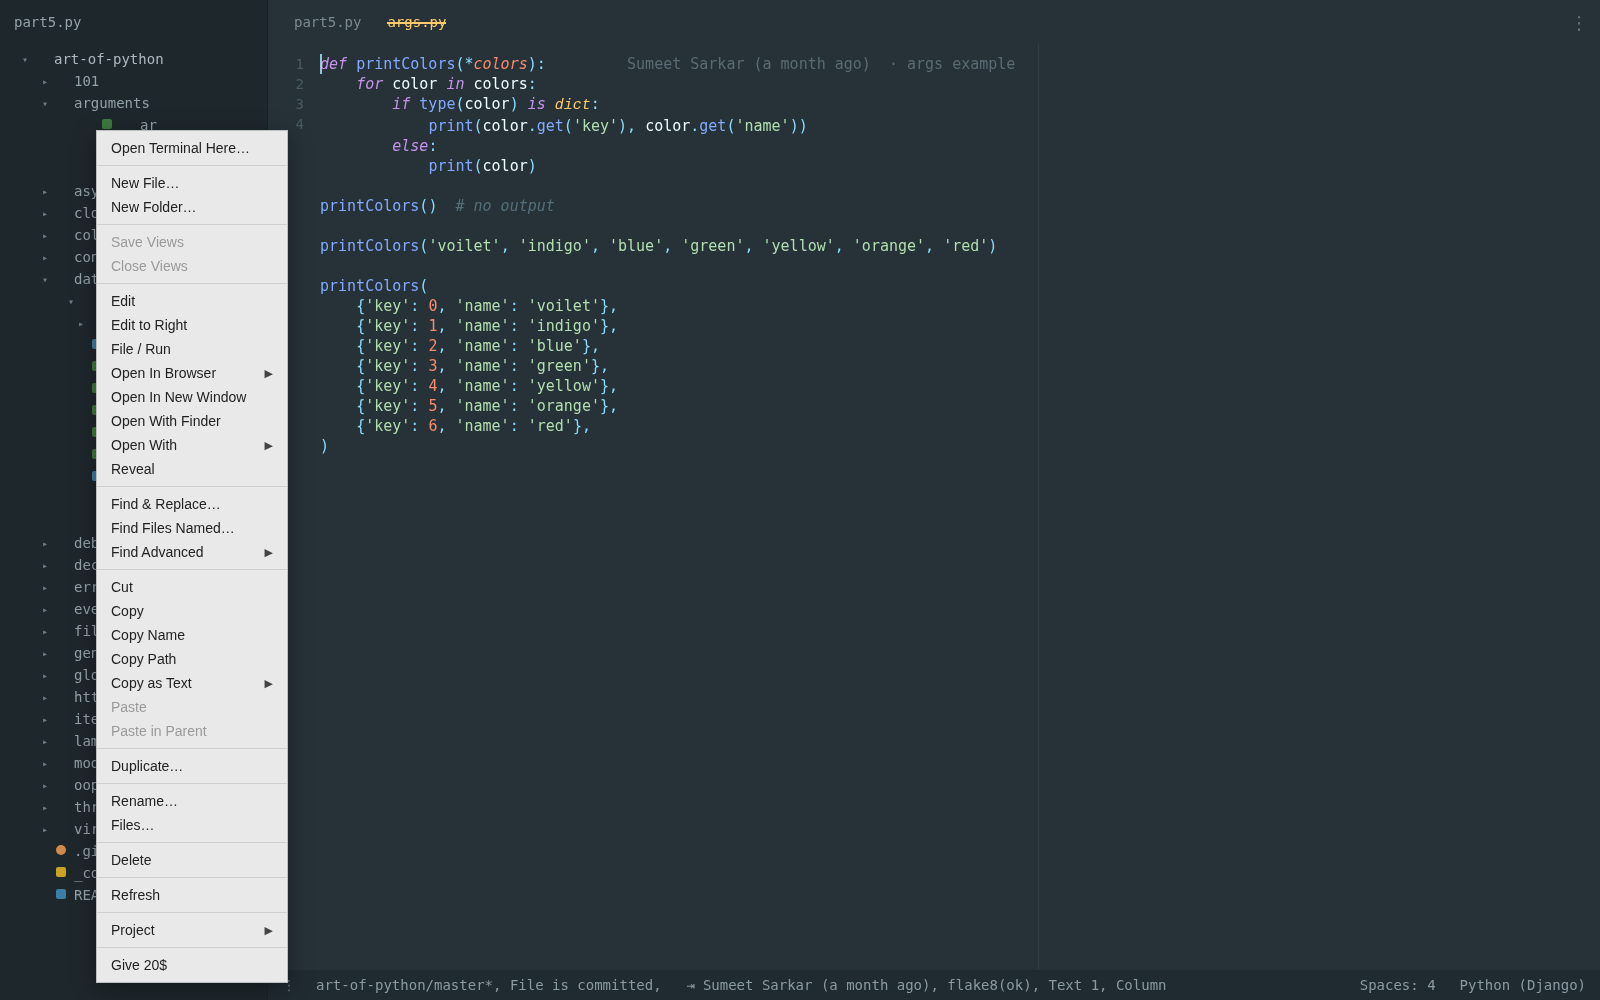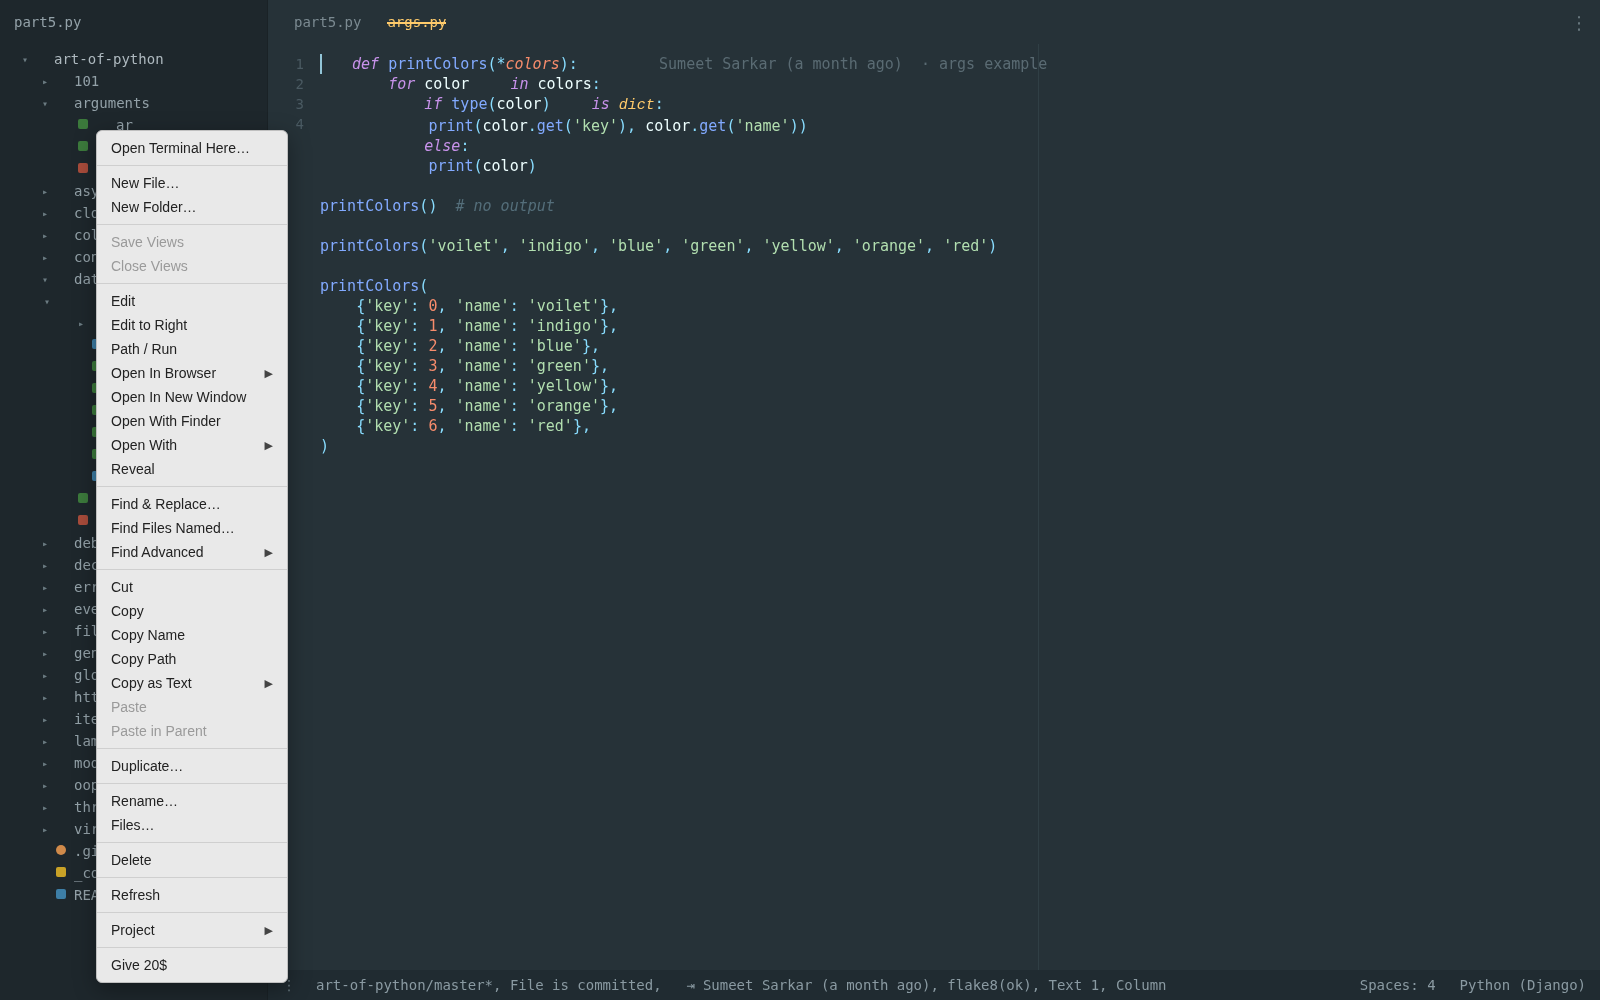--- a/index.html
+++ b/index.html
@@ -85,21 +85,21 @@
     text-align: center;
   }
   .ic-py::before { content: ""; display:inline-block; width:10px; height:10px; background:#3c7a3c; border-radius:2px;}
   .ic-rst::before { content: ""; display:inline-block; width:10px; height:10px; background:#a84c3b; border-radius:2px;}
   .ic-md::before { content: ""; display:inline-block; width:10px; height:10px; background:#3d7ea6; border-radius:2px;}
   .ic-git::before { content: ""; display:inline-block; width:10px; height:10px; background:#d08a4a; border-radius:50%;}
   .ic-yml::before { content: ""; display:inline-block; width:10px; height:10px; background:#c9a227; border-radius:2px;}
   .ic-blank::before { content:""; display:inline-block; width:10px; }
   .tree-row.depth0 { padding-left: 20px; font-weight:500; color:#aeb9bf;}
   .tree-row.depth1 { padding-left: 40px; }
-  .tree-row.depth2 { padding-left: 42px; gap: 20px; }
+  .tree-row.depth2 { padding-left: 66px; gap: 20px; }
   .tree-row.depth3 { padding-left: 76px; }
 
   
   .editor-area {
     flex: 1;
     display: flex;
     flex-direction: column;
     position: relative;
   }
   .tabs {
@@ -168,21 +168,21 @@
     opacity:0.6;
   }
   .cursor {
     position:absolute;
     top:10px; left:6px;
     width:2px; height:20px;
     background:#aeeaff;
     opacity:0.8;
   }
   
-  .kw { color: var(--kw-purple); font-style: italic; padding-left: 32px; }
+  .kw { color: var(--kw-purple); font-style: italic; }
   .fn { color: var(--fn-blue); }
   .st { color: var(--str-green); }
   .nm { color: var(--num-orange); }
   .pn { color: var(--punct); }
   .pl { color: #eeffff; }
   .dc { color: var(--ident-yellow); font-style: italic; font-family: Liberation Mono, monospace; }
   .cm { color: var(--comment); font-style: italic; }
   .bl { color: var(--blame); }
   .ar { color: var(--num-orange); font-style: italic;}
 
@@ -203,21 +203,21 @@
   .status .arrow-r { margin: 0 8px; }
 
   
   .ctx-menu {
     position: absolute;
     left: 96px;
     top: 130px;
     width: 192px;
     background: var(--menu-bg);
     border: 1px solid #bfbfbf;
-    border-radius: 6px;
+    border-radius: 0;
     box-shadow: 0 6px 22px rgba(0,0,0,0.35);
     padding: 5px 0;
     font-family: -apple-system, "Helvetica Neue", Arial, sans-serif;
     font-size: 14px;
     color: var(--menu-text);
     z-index: 50;
   }
   .ctx-item {
     padding: 3px 14px;
     display:flex;
@@ -540,21 +540,21 @@
         <span>Close Views</span>
       </div>
       <div class="ctx-sep"></div>
       <div class="ctx-item">
         <span>Edit</span>
       </div>
       <div class="ctx-item">
         <span>Edit to Right</span>
       </div>
       <div class="ctx-item">
-        <span>Path / Run</span>
+        <span>File / Run</span>
       </div>
       <div class="ctx-item">
         <span>Open In Browser</span>
         <span class="sub">▶</span>
       </div>
       <div class="ctx-item">
         <span>Open In New Window</span>
       </div>
       <div class="ctx-item">
         <span>Open With Finder</span>

